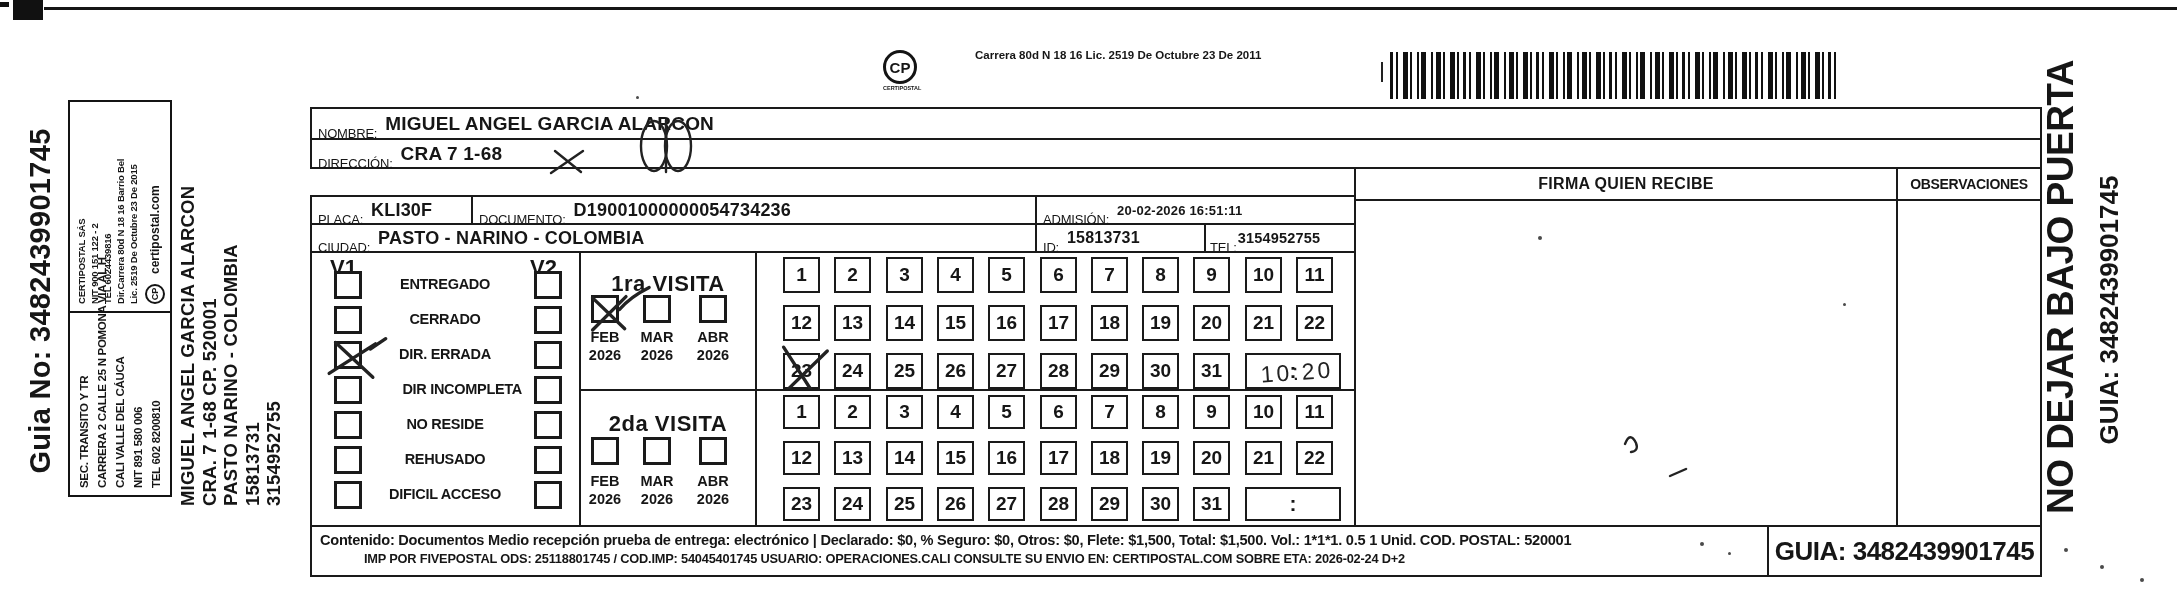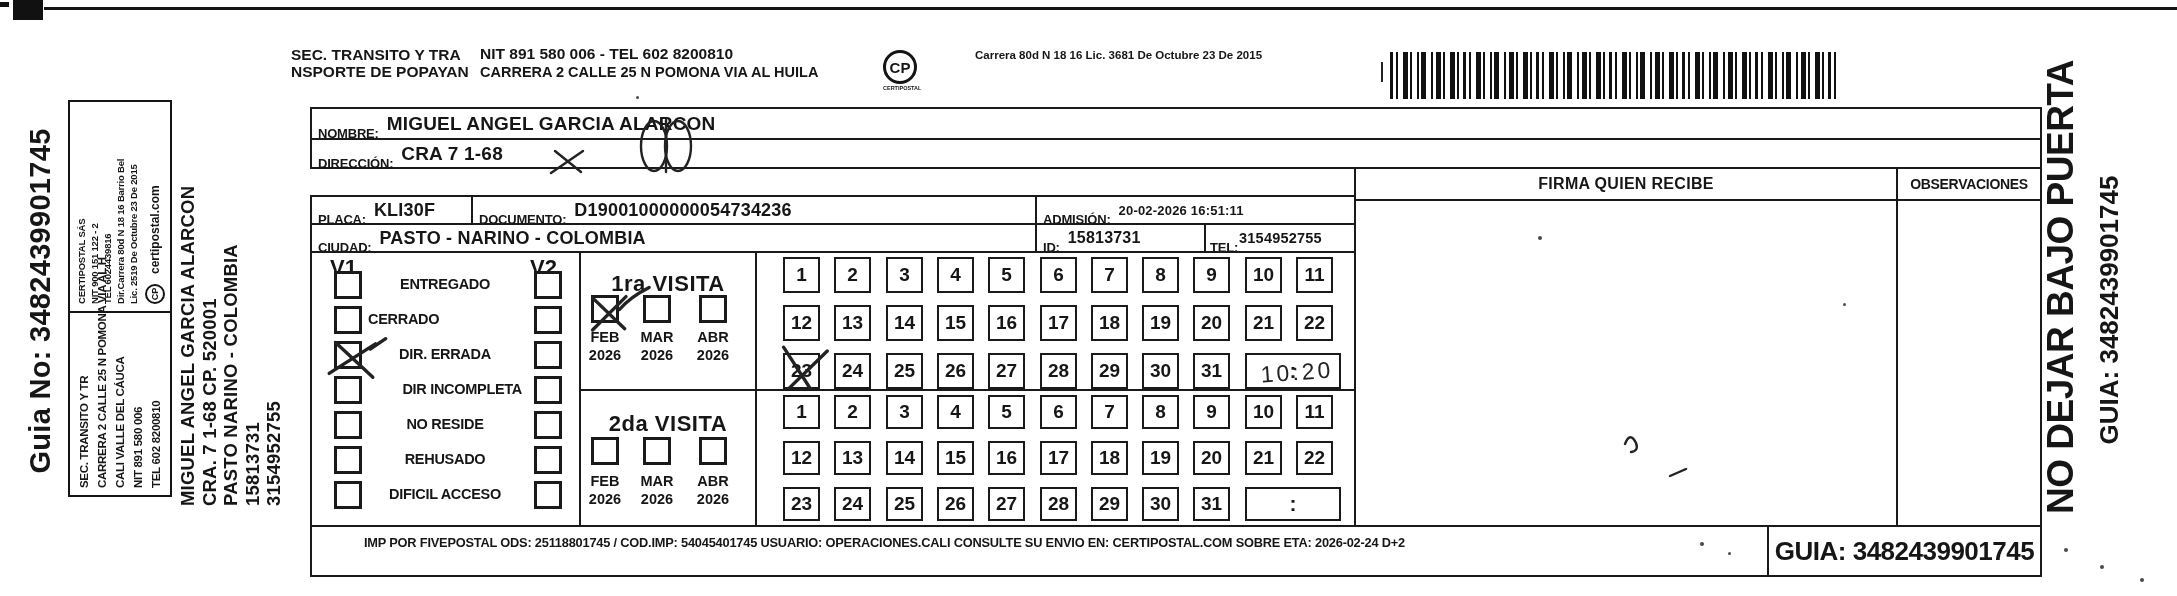--- a/index.html
+++ b/index.html
@@ -1,20 +1,20 @@
 <!DOCTYPE html>
 <html><head>
 <meta charset="utf-8">
 <style>
   html,body{margin:0;padding:0;background:#e8e8e8;}
   .label{position:relative;width:2177px;height:596px;background:#fff;font-family:"Liberation Sans",sans-serif;color:#161616;overflow:hidden;}
   .abs{position:absolute;}
   .cellb{position:absolute;border:2px solid #1a1a1a;box-sizing:border-box;background:#fff;}
   .rot{position:absolute;transform:rotate(-90deg);transform-origin:0 0;}
-  .flabel{font-weight:700;font-size:13px;letter-spacing:-0.2px;white-space:nowrap;margin-top:19px;}
+  .flabel{font-weight:400;font-size:13px;letter-spacing:-0.2px;white-space:nowrap;margin-top:19px;}
   .fval{font-weight:700;font-size:18px;letter-spacing:0.2px;white-space:nowrap;}
   .rowcell{display:flex;align-items:center;gap:8px;padding:0 6px;}
   .cb{position:absolute;width:28px;height:28px;border:3px solid #1a1a1a;box-sizing:border-box;background:#fff;}
   .status-label{position:absolute;font-weight:700;font-size:14.5px;letter-spacing:-0.3px;white-space:nowrap;}
   .vhead{position:absolute;font-weight:700;font-size:22px;}
   .visittitle{position:absolute;left:0;width:100%;text-align:center;font-weight:700;font-size:22px;letter-spacing:0.5px;margin-top:12px;}
   .mlab{position:absolute;width:46px;text-align:center;font-weight:700;font-size:14.5px;}
   .daybox{position:absolute;border:2.5px solid #1a1a1a;box-sizing:border-box;text-align:center;font-weight:700;font-size:19px;background:#fff;}
   .timebox{position:absolute;border:2.5px solid #1a1a1a;box-sizing:border-box;background:#fff;text-align:center;}
   .colonmark{font-weight:700;font-size:21px;}
@@ -71,34 +71,26 @@
   </div>
 
   <div class="rot" style="left:177px;top:506px;width:396px;height:110px;">
     <div class="recline">MIGUEL ANGEL GARCIA ALARCON</div>
     <div class="recline">CRA. 7 1-68 CP. 520001</div>
     <div class="recline">PASTO NARINO - COLOMBIA</div>
     <div class="recline">15813731</div>
     <div class="recline">3154952755</div>
   </div>
 
-  <div class="headtxt" style="left:291px;top:46px;font-size:15.5px;line-height:17px;">
-    <div>SEC. TRANSITO Y TRA</div>
-    <div>NSPORTE DE POPAYAN</div>
-  </div>
-  <div class="headtxt" style="left:480px;top:44px;font-size:15.5px;line-height:19px;">
-    <div>NIT 891 580 006 - TEL 602 8200810</div>
-    <div style="font-size:14.5px;">CARRERA 2 CALLE 25 N POMONA VIA AL HUILA</div>
-  </div>
   <div class="abs" style="left:883px;top:50px;text-align:center;">
     <div class="logo-ring">CP</div>
     <div style="font-weight:700;font-size:5.5px;margin-top:1px;">CERTIPOSTAL</div>
   </div>
   <div class="headtxt" style="left:975px;top:44px;">
-    <div style="font-size:11.5px;margin-top:5px;">Carrera 80d N 18 16  Lic. 3681 De Octubre 23 De 2015</div>
+    <div style="font-size:11.5px;margin-top:5px;">Carrera 80d N 18 16  Lic. 2519 De Octubre 23 De 2011</div>
   </div>
   <div class="barcode" style="left:1390px;top:52px;width:448px;height:47px;"></div>
   <div class="abs" style="left:1381px;top:62px;width:2px;height:20px;background:#222;"></div>
 
   <div class="cellb rowcell" style="left:310px;top:107px;width:1732px;height:33px;">
     <span class="flabel">NOMBRE:</span>
     <span class="fval" style="font-size:19px;">MIGUEL ANGEL GARCIA ALARCON</span>
   </div>
   <div class="cellb rowcell" style="left:310px;top:138px;width:1732px;height:31px;">
     <span class="flabel">DIRECCIÓN:</span>
@@ -129,21 +121,21 @@
     <span class="fval" style="font-size:14.5px;">3154952755</span>
   </div>
 
   <div class="cellb" id="status-box" style="left:310px;top:251px;width:271px;height:276px;">
     <div class="vhead" style="left:18px;top:2px;">V1</div>
     <div class="vhead" style="left:218px;top:2px;">V2</div>
   <div class="cb" style="left: 22px; top: 18px;"></div>
       <div class="status-label" style="left: 56px; top: 23px; width: 154px; text-align: center;">ENTREGADO</div>
       <div class="cb" style="left: 222px; top: 18px;"></div>
       <div class="cb" style="left: 22px; top: 53px;"></div>
-      <div class="status-label" style="left: 56px; top: 58px; width: 154px; ">CERRADO</div>
+      <div class="status-label" style="left: 56px; top: 58px; width: 154px; text-align: center;">CERRADO</div>
       <div class="cb" style="left: 222px; top: 53px;"></div>
       <div class="cb" style="left: 22px; top: 88px;">
         <svg class="handx" viewBox="0 0 28 28">
           <path d="M-3 26 L33 3 M2 2 L31 29 M29 7 L41 -1"></path>
         </svg>
       </div>
       <div class="status-label" style="left: 56px; top: 93px; width: 154px; text-align: center;">DIR. ERRADA</div>
       <div class="cb" style="left: 222px; top: 88px;"></div>
       <div class="cb" style="left: 22px; top: 123px;"></div>
       <div class="status-label" style="left: 56px; top: 128px; width: 154px; text-align: right;">DIR INCOMPLETA</div>
@@ -258,20 +250,21 @@
       <div class="daybox" style="left: 436px; top: 96px; width: 37px; height: 34px; line-height: 29px;">31</div>
       <div class="timebox" style="left: 488px; top: 96px; width: 96px; height: 34px; line-height: 29px;"><span class="colonmark">:</span></div>
     </div>
 
   <div class="cellb" style="left:1354px;top:167px;width:544px;height:360px;"></div>
   <div class="hdrcell" style="left:1356px;top:169px;width:540px;height:32px;font-size:16px;letter-spacing:0.3px;">FIRMA QUIEN RECIBE</div>
   <div class="cellb" style="left:1896px;top:167px;width:146px;height:360px;"></div>
   <div class="hdrcell" style="left:1898px;top:169px;width:142px;height:32px;font-size:14px;letter-spacing:-0.3px;">OBSERVACIONES</div>
 
   <div class="cellb" style="left:310px;top:525px;width:1459px;height:52px;padding:5px 8px;">
+    <div class="footline1">Contenido: Documentos Medio recepción prueba de entrega: electrónico | Declarado: $0, % Seguro: $0, Otros: $0, Flete: $1,500, Total: $1,500. Vol.: 1*1*1. 0.5  1 Unid. COD. POSTAL: 520001</div>
     <div class="footline2" style="margin-top:3px;padding-left:44px;">IMP POR FIVEPOSTAL ODS: 25118801745 / COD.IMP: 54045401745 USUARIO: OPERACIONES.CALI CONSULTE SU ENVIO EN: CERTIPOSTAL.COM SOBRE ETA: 2026-02-24 D+2</div>
   </div>
   <div class="cellb" style="left:1767px;top:525px;width:275px;height:52px;display:flex;align-items:center;justify-content:center;">
     <span style="font-weight:700;font-size:26px;letter-spacing:-0.5px;white-space:nowrap;">GUIA: 3482439901745</span>
   </div>
 
   <div class="rot" style="left:2040px;top:514px;width:384px;height:54px;text-align:center;font-weight:700;font-size:37px;letter-spacing:-0.5px;white-space:nowrap;">NO DEJAR BAJO PUERTA</div>
   <div class="rot" style="left:2094px;top:450px;width:280px;height:36px;text-align:center;font-weight:700;font-size:26px;white-space:nowrap;">GUIA: 3482439901745</div>
 
   <svg class="scribble" style="left:632px;top:118px;width:80px;height:58px;" viewBox="0 0 80 58">

